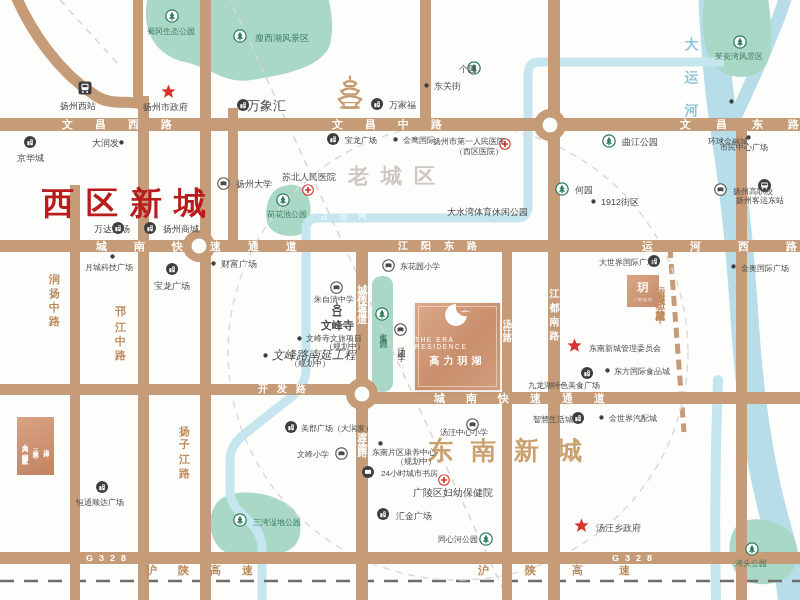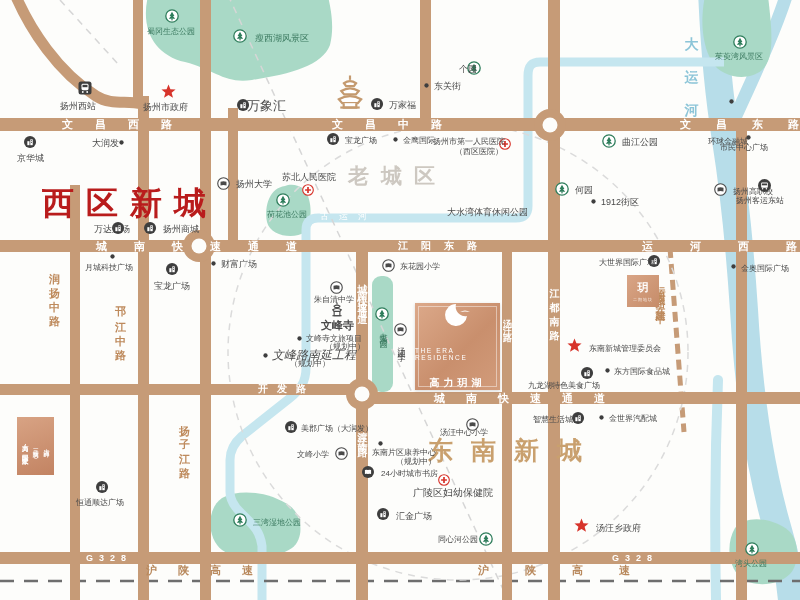--- a/index.html
+++ b/index.html
@@ -19,21 +19,21 @@
   .rlabel.v{writing-mode:vertical-rl;text-orientation:upright;transform:translateX(-50%);}
   .district{position:absolute;z-index:4;white-space:nowrap;font-weight:bold;transform:translateY(-50%);text-align:right;}
   .poi-label{position:absolute;z-index:6;white-space:nowrap;color:#4A4A4A;transform:translateY(-50%);}
   .poi-label.park{color:#3C7A60;}
   .poi-label.temple{color:#4A4A4A;font-weight:bold;}
   .poi-label.v{writing-mode:vertical-rl;text-orientation:upright;transform:translateX(-50%);letter-spacing:2px;}
   .icon{position:absolute;z-index:6;line-height:0;}
   .icon svg{display:block;}
   #logo-card{position:absolute;left:415px;top:303px;width:85px;height:87px;z-index:7;
     background:linear-gradient(135deg,#DCA98A 0%,#C98F6D 55%,#D29C7B 100%);
-    box-shadow:0 1px 3px rgba(0,0,0,.15);display:flex;flex-direction:column;align-items:center;justify-content:space-between;}
+    box-shadow:0 1px 3px rgba(0,0,0,.15);display:flex;flex-direction:column;align-items:center;justify-content:flex-start;}
   #logo-card .inner{position:absolute;inset:3px;border:1px solid rgba(255,255,255,.45);}
   #logo-en{font-size:6.5px;letter-spacing:1.6px;color:#fff;margin-top:7px;}
   #logo-cn{font-size:10px;letter-spacing:4px;color:#fff;margin-top:4px;font-weight:bold;}
   #mini-card{position:absolute;left:627px;top:275px;width:32px;height:32px;z-index:7;
     background:linear-gradient(135deg,#D9A586,#C68C69);display:flex;flex-direction:column;align-items:center;justify-content:center;}
   #mini-card .g{color:#fff;font-size:11px;font-weight:bold;}
   #mini-card .s{color:rgba(255,255,255,.8);font-size:4px;letter-spacing:1px;margin-top:2px;}
   #promo-box{position:absolute;left:17px;top:417px;width:37px;height:54px;z-index:7;
     background:linear-gradient(160deg,#D8A384,#C28362);display:flex;flex-direction:row-reverse;
     justify-content:space-evenly;align-items:center;padding:2px 0;}

